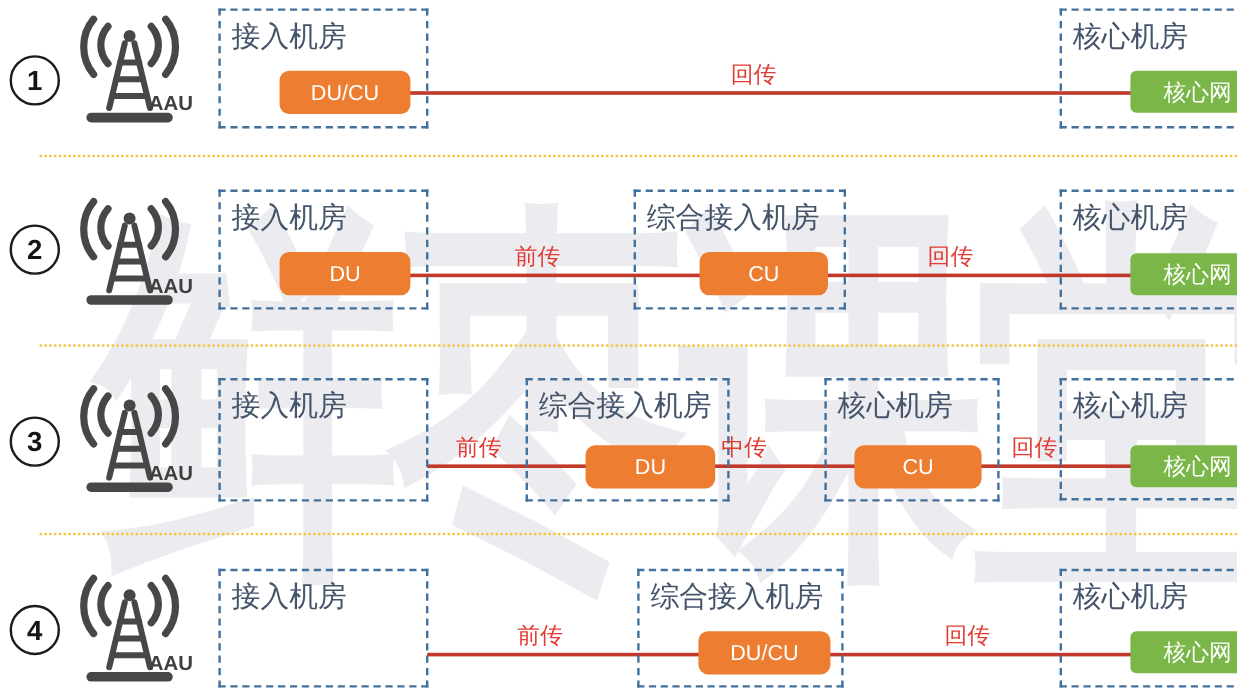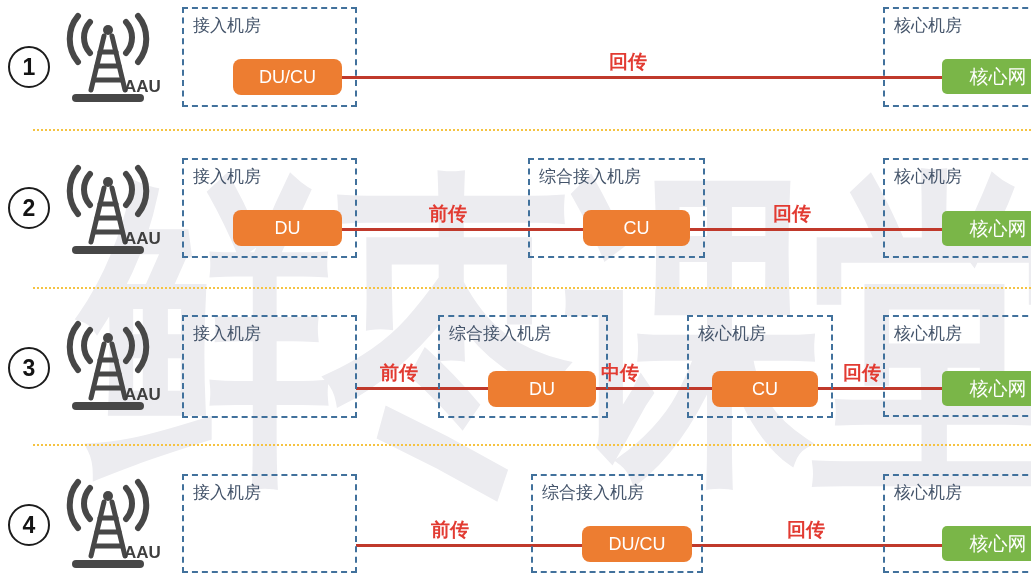--- a/index.html
+++ b/index.html
@@ -17,36 +17,36 @@
     position:absolute;width:38px;height:38px;border:2.5px solid #1c1c1c;border-radius:50%;
     display:flex;align-items:center;justify-content:center;
     font-size:23px;font-weight:bold;color:#141414;z-index:4;background:transparent;
   }
   .aau{position:absolute;z-index:3;}
   .aau text{font-family:"Liberation Sans","DejaVu Sans",sans-serif;}
   .room{
     position:absolute;border:2px dashed #41719C;z-index:2;box-sizing:border-box;
   }
   .room-label{
-    position:absolute;left:9px;top:5px;color:#44546A;font-size:17px;white-space:nowrap;font-family:Liberation Mono, monospace;
+    position:absolute;left:9px;top:5px;color:#44546A;font-size:24px;white-space:nowrap;font-family:Liberation Mono, monospace;
   }
   .device{
     position:absolute;background:#ED7D31;border-radius:8px;z-index:5;
     display:flex;align-items:center;justify-content:center;
     color:#ffffff;font-size:18px;
   }
   .core-device{
     position:absolute;background:#7AB648;border-radius:5px;z-index:5;
     display:flex;align-items:center;justify-content:center;
     color:#ffffff;font-size:19px;
   }
   .link-line{position:absolute;height:2.5px;background:#C0392B;z-index:1;}
   .link-label{
     position:absolute;width:100px;text-align:center;z-index:4;
-    color:#E23B32;font-size:19px;font-weight:bold;white-space:nowrap;
+    color:#E23B32;font-size:19px;font-weight:normal;white-space:nowrap;
   }
   .sep{position:absolute;left:33px;width:998px;border-top:2px dotted #F5C342;z-index:1;}
 </style>
 </head>
 <body>
 
 <div id="canvas">
 
   <div class="watermark">鲜枣课堂</div>
 

